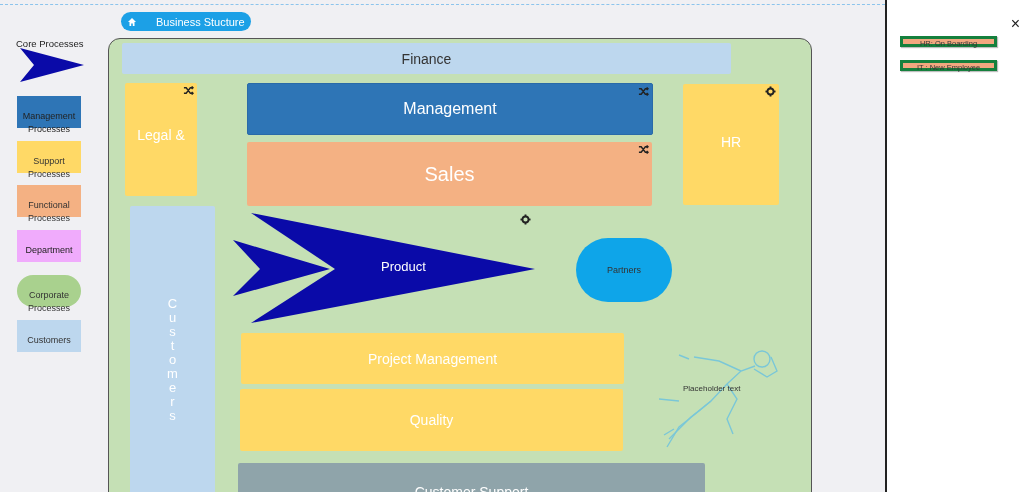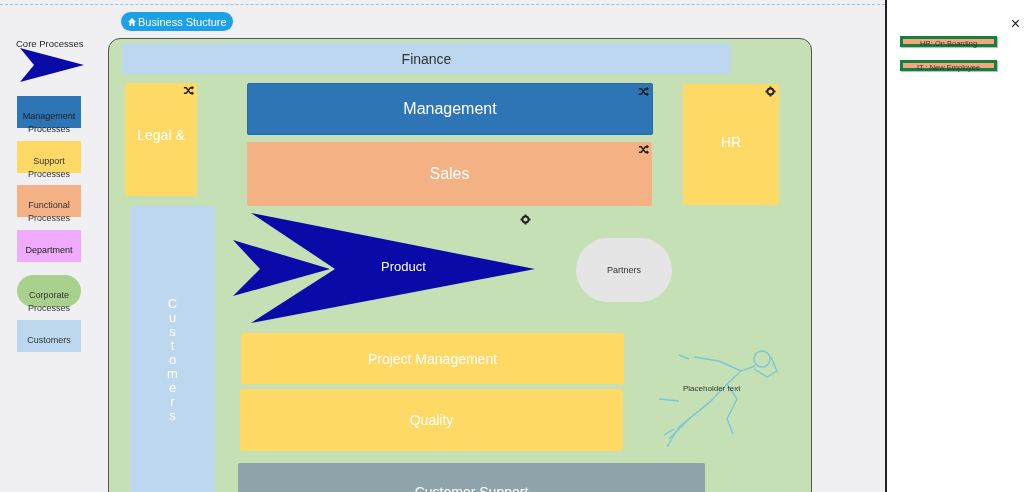--- a/index.html
+++ b/index.html
@@ -2,21 +2,21 @@
 <html><head>
 <meta charset="utf-8">
 <style>
   * { box-sizing: border-box; margin: 0; padding: 0; }
   html, body { width: 1024px; height: 492px; overflow: hidden; }
   body { font-family: "Liberation Sans", sans-serif; background: #f0f0f3; position: relative; }
 
   .canvas { position: absolute; left: 0; top: 0; width: 885px; height: 492px; background: #f0f0f3; overflow: hidden; }
   .dashline { position: absolute; left: 0; top: 4px; width: 885px; border-top: 1px dashed #8cc4ec; }
 
-  .crumb { position: absolute; left: 121px; top: 12px; height: 19px; padding: 0 6px; background: #1ca0e6; color: #fff; border-radius: 10px; font-size: 11px; display: flex; align-items: center; gap: 1px; }
+  .crumb { position: absolute; left: 121px; top: 12px; height: 19px; padding: 0 6px; background: #1ca0e6; color: #fff; border-radius: 10px; font-size: 11px; display: flex; align-items: center; gap: 19px; }
   .crumb svg { width: 10px; height: 10px; }
 
   .legend-title { position: absolute; left: 16px; top: 38px; font-size: 9.5px; color: #222; }
   .legend-arrow { position: absolute; left: 20px; top: 48px; }
   .lg { position: absolute; left: 17px; width: 64px; height: 32px; font-size: 9px; color: #333; text-align: center; line-height: 13px; padding-top: 14px; }
 
   .board { position: absolute; left: 108px; top: 38px; width: 704px; height: 470px; background: #c5e0b5; border: 1px solid #555; border-radius: 12px; }
 
   .blk { position: absolute; color: #fff; display: flex; align-items: center; justify-content: center; border-radius: 2px; }
   .ico { position: absolute; width: 11px; height: 11px; }
@@ -62,21 +62,21 @@
         </svg>
     </div>
 
     <div class="blk" style="left:138px;top:44px;width:406px;height:52px;background:#2e75b6;font-size:16px;border:1px solid #2a6aa8;">
       <span>Management</span>
       <svg class="ico" style="right:3px;top:2px;" viewBox="0 0 12 12">
           <path d="M1 3 H3.5 L8 9 H11 M1 9 H3.5 L8 3 H11 M9.5 1.5 L11 3 L9.5 4.5 M9.5 7.5 L11 9 L9.5 10.5" stroke="#222" stroke-width="1.5" fill="none"></path>
         </svg>
     </div>
 
-    <div class="blk" style="left:138px;top:103px;width:405px;height:64px;background:#f4b183;font-size:16px;">
+    <div class="blk" style="left:138px;top:103px;width:405px;height:64px;background:#f4b183;font-size:20px;">
       <span>Sales</span>
       <svg class="ico" style="right:3px;top:2px;" viewBox="0 0 12 12">
           <path d="M1 3 H3.5 L8 9 H11 M1 9 H3.5 L8 3 H11 M9.5 1.5 L11 3 L9.5 4.5 M9.5 7.5 L11 9 L9.5 10.5" stroke="#222" stroke-width="1.5" fill="none"></path>
         </svg>
     </div>
 
     <div class="blk" style="left:574px;top:45px;width:96px;height:121px;background:#ffd966;font-size:14px;padding-bottom:6px;">
       <span>HR</span>
       <svg class="ico" style="right:3px;top:2px;" viewBox="0 0 12 12">
           <circle cx="6" cy="6" r="3.3" fill="none" stroke="#222" stroke-width="2"></circle>
@@ -104,21 +104,21 @@
       </svg>
 
     <div style="position:absolute;left:124px;top:174px;width:302px;height:112px;">
       <svg width="302" height="112" viewBox="0 0 302 112" style="position:absolute;left:0;top:0;">
         <polygon points="18,0 302,56 18,110 102,56" fill="#0a0aa8"></polygon>
         <polygon points="0,27 97,56 0,83 27,56" fill="#0a0aa8"></polygon>
       </svg>
       <span style="position:absolute;left:136px;top:46px;color:#fff;font-size:13px;margin-left:12px;">Product</span>
     </div>
 
-    <div class="blk" style="left:467px;top:199px;width:96px;height:64px;background:#e5e5e5;border-radius:32px;color:#333;font-size:9px;">
+    <div class="blk" style="left:467px;top:199px;width:96px;height:64px;background:#0ea5e9;border-radius:32px;color:#333;font-size:9px;">
       <span>Partners</span>
     </div>
 
     <div class="blk" style="left:132px;top:294px;width:383px;height:51px;background:#ffd966;font-size:14px;">
       <span>Project Management</span>
     </div>
 
     <div class="blk" style="left:131px;top:350px;width:383px;height:62px;background:#ffd966;font-size:14px;">
       <span>Quality</span>
     </div>

